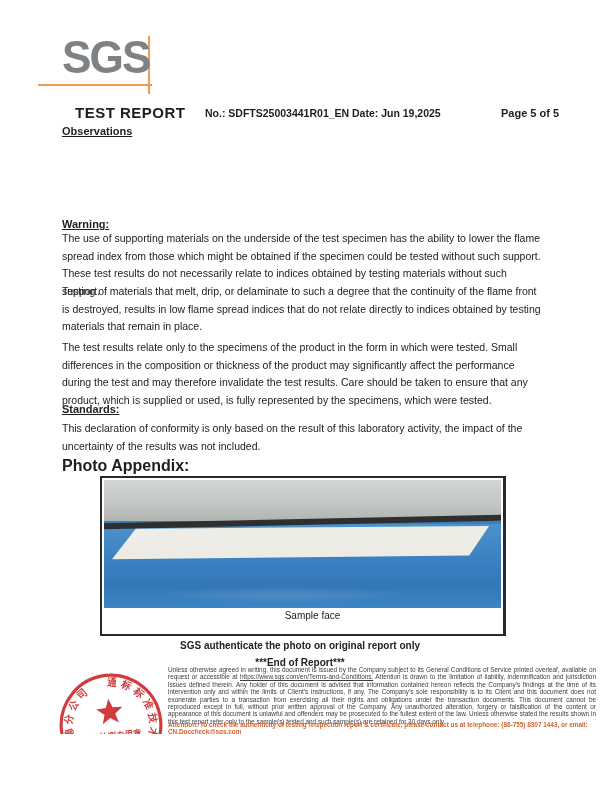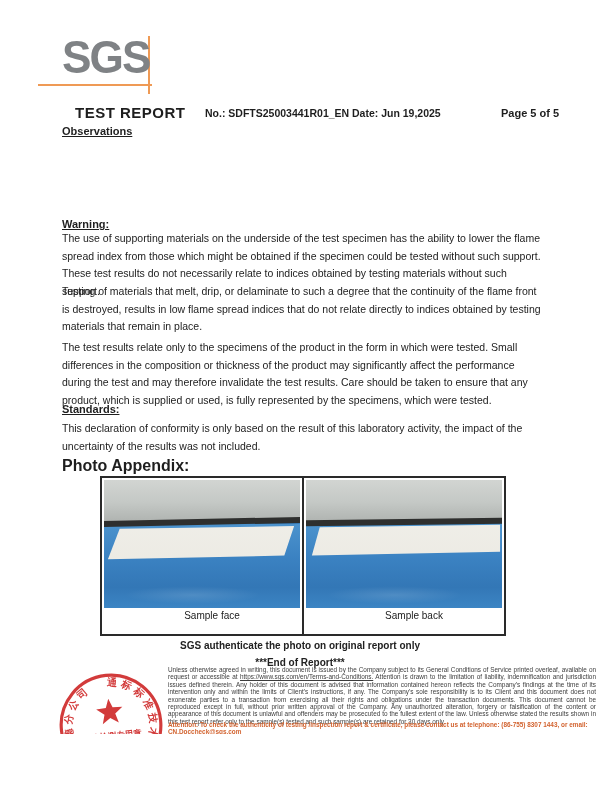--- a/index.html
+++ b/index.html
@@ -113,29 +113,20 @@
   <div class="photo-box">
     <div class="photo-cell left">
       <div class="photo face">
         <div class="ph-wall"></div>
         <div class="ph-floor"></div>
         <div class="ph-base"></div>
         <div class="ph-sample"></div>
       </div>
       <div class="ph-caption">Sample face</div>
     </div>
-    <div class="photo-cell right">
-      <div class="photo back">
-        <div class="ph-wall"></div>
-        <div class="ph-floor"></div>
-        <div class="ph-base"></div>
-        <div class="ph-sample"></div>
-      </div>
-      <div class="ph-caption">Sample back</div>
-    </div>
   </div>
 
   <div class="center-note" style="top:640px;">SGS authenticate the photo on original report only</div>
   <div class="center-note" style="top:657px;">***End of Report***</div>
 
   <div class="ft-company">SGS-CSTC Standards Technical Services Co., Ltd. Shunde Branch</div>
 
   <svg class="stamp" viewBox="0 0 100 100">
     <defs>
       <path id="ringPath" d="M 50 13 A 37 37 0 1 1 49.99 13" fill="none"></path>

